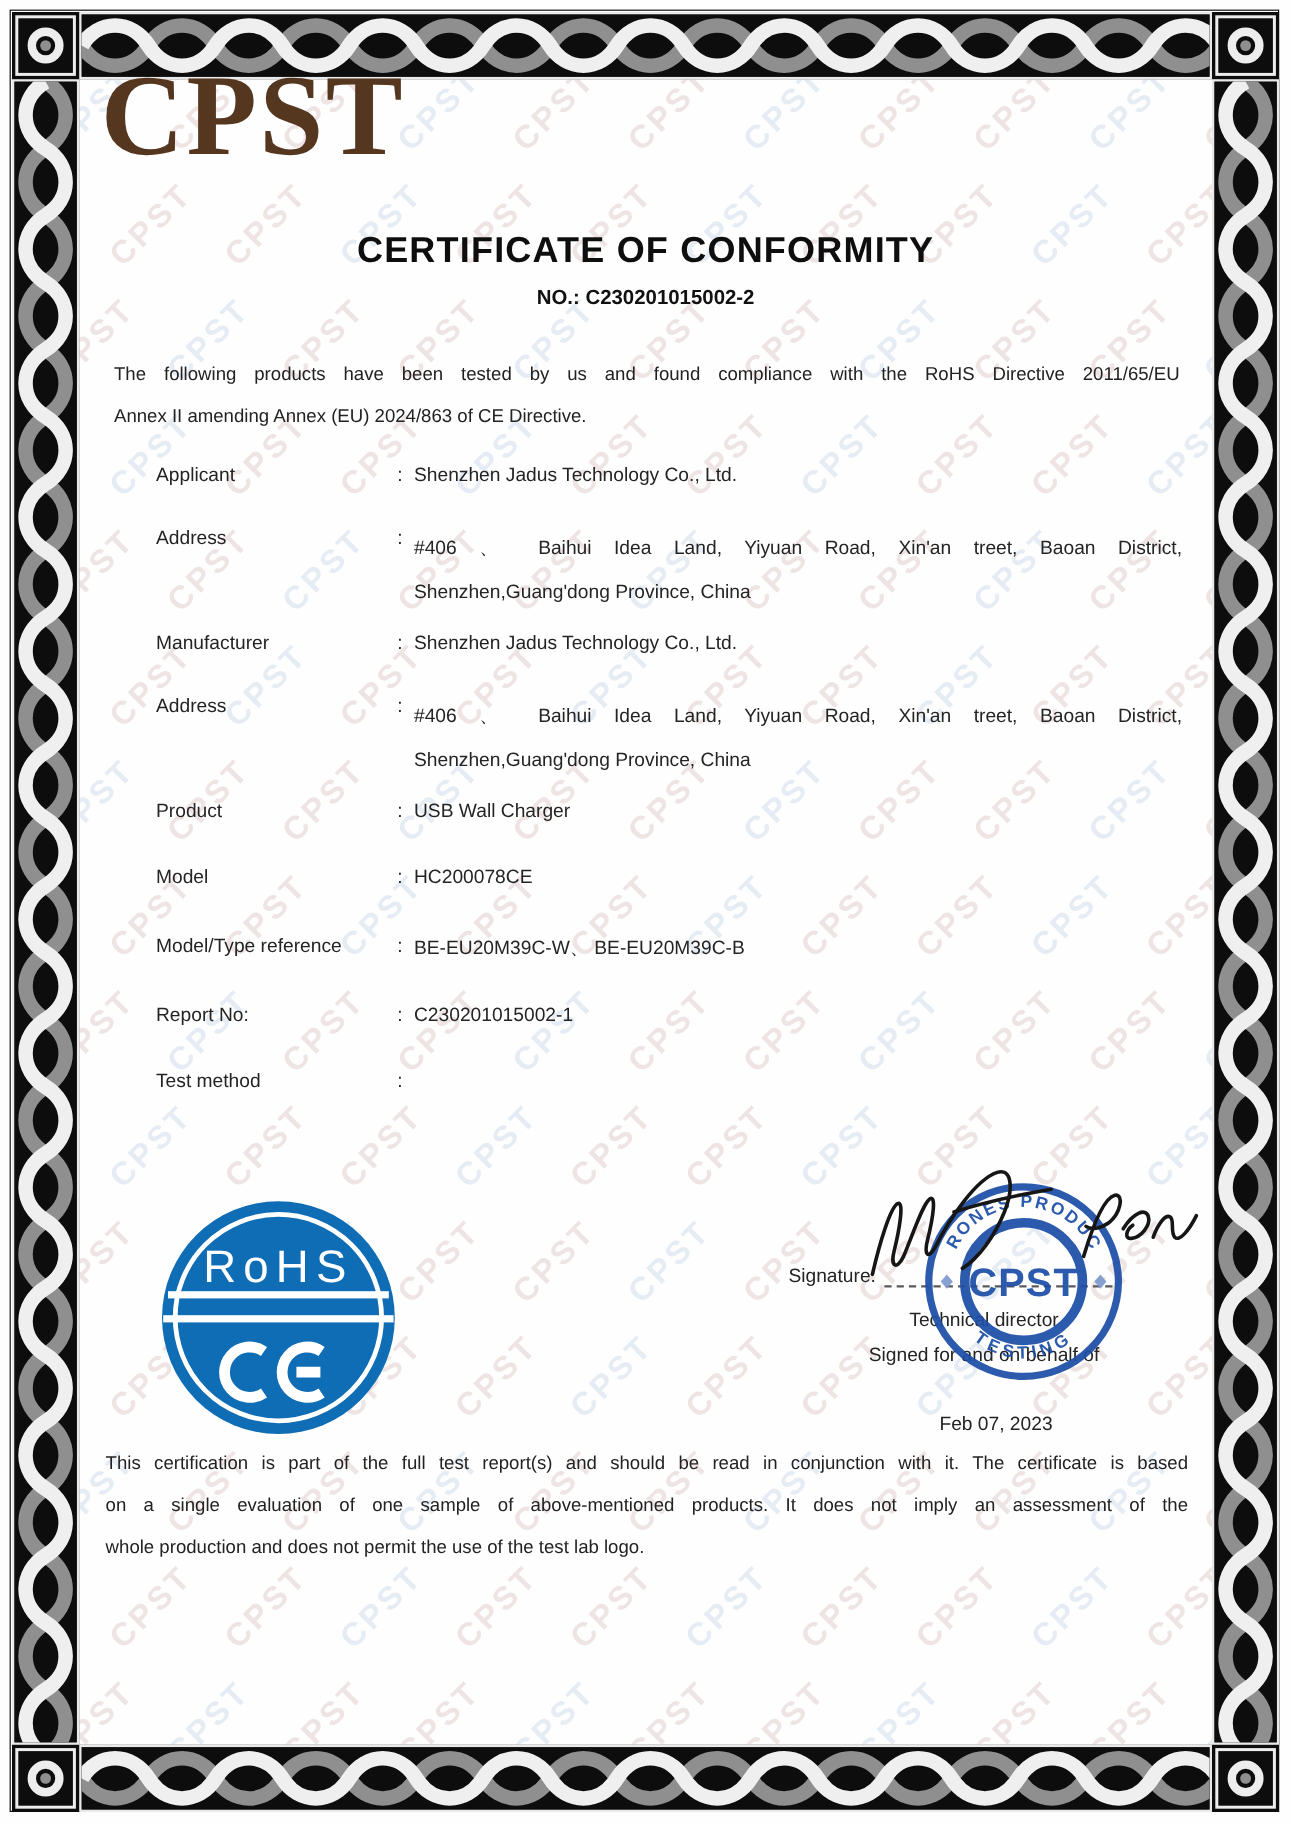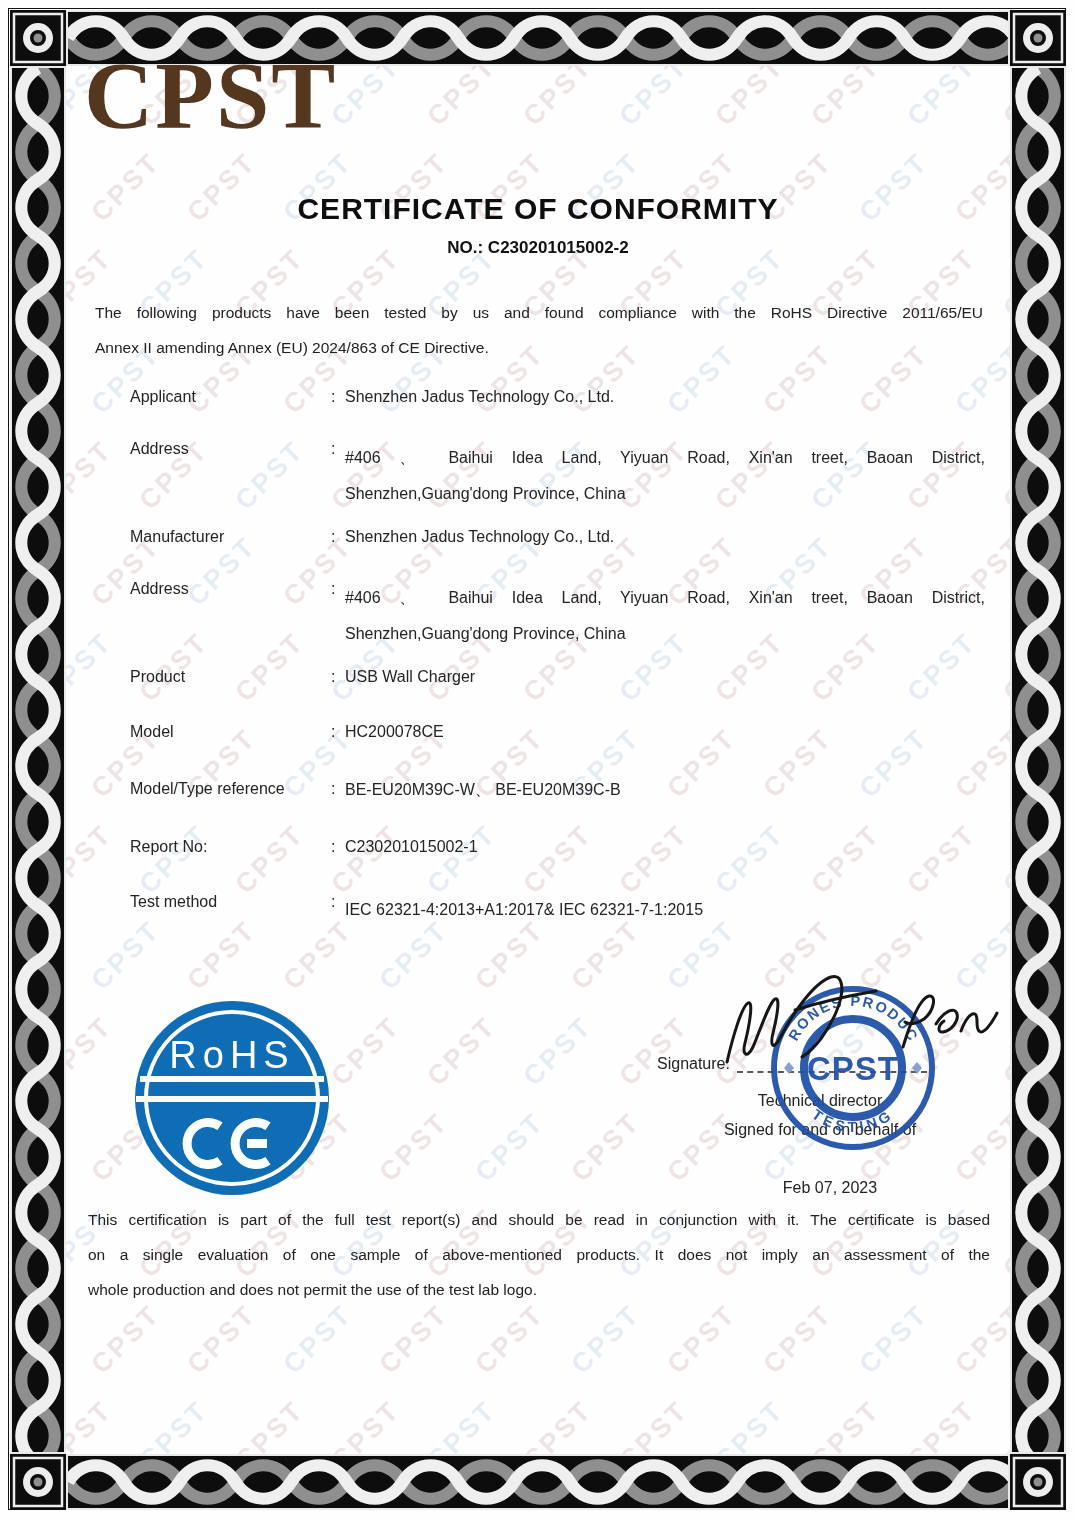--- a/index.html
+++ b/index.html
@@ -326,21 +326,20 @@
     </div>
     <div class="row" style="top:838px">
       <div class="flabel">Report No:</div>
       <div class="fcolon">:</div>
       <div class="fvalue">C230201015002-1</div>
     </div>
     <div class="row" style="top:893px">
       <div class="flabel">Test method</div>
       <div class="fcolon">:</div>
       <div class="fvalue">
-        <div class="tline">IEC 62321-4:2013+A1:2017&amp; IEC 62321-7-1:2015</div>
       </div>
     </div>
 
     <svg class="rohs" viewBox="0 0 200 200">
       <circle cx="100" cy="100" r="97" fill="#0e6db4"></circle>
       <circle cx="100" cy="100" r="86" fill="none" stroke="#ffffff" stroke-width="4"></circle>
       <text x="100" y="70" text-anchor="middle" font-size="38" letter-spacing="6" fill="#ffffff" font-family="Liberation Sans, DejaVu Sans, sans-serif">RoHS</text>
       <rect x="8" y="78" width="184" height="6" fill="#ffffff"></rect>
       <rect x="4" y="98" width="192" height="6" fill="#ffffff"></rect>
       <g stroke="#ffffff" stroke-width="9" fill="none">

